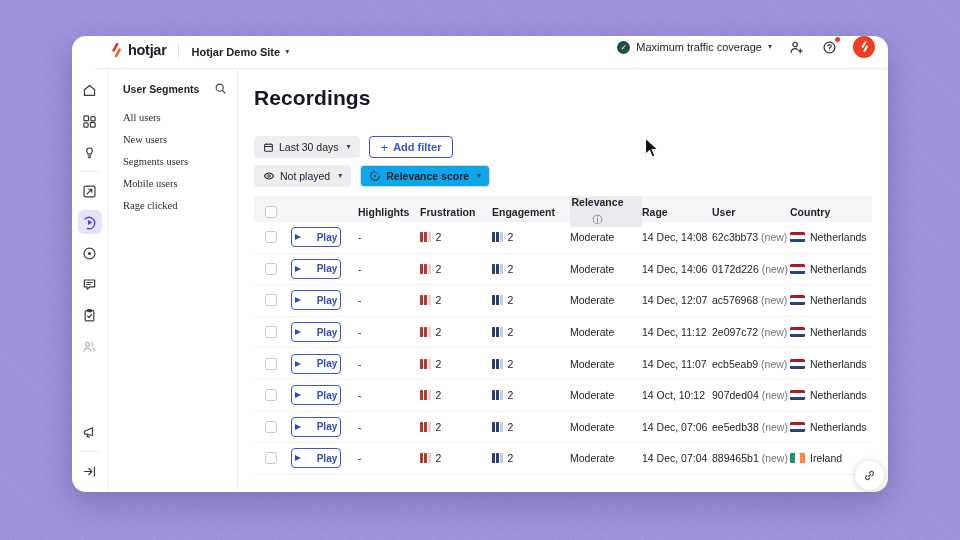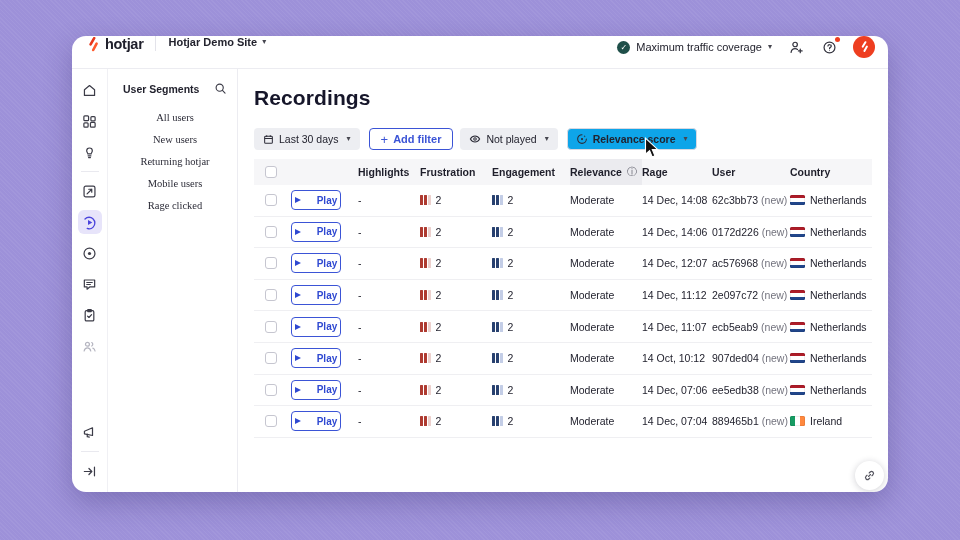--- a/index.html
+++ b/index.html
@@ -12,67 +12,67 @@
     font-family: "Liberation Sans", "DejaVu Sans", sans-serif;
     -webkit-font-smoothing: antialiased;
   }
   .card {
     position: absolute; left: 72px; top: 36px; width: 816px; height: 456px;
     background: #fff; border-radius: 14px; overflow: hidden;
     box-shadow: 0 10px 28px rgba(38,28,92,.28);
     display: flex; flex-direction: column;
   }
   
-  .topbar { flex: 0 0 32px; display:flex; align-items:flex-start; padding:0 13px 10px 14px; border-bottom:1px solid #ececf1; }
+  .topbar { flex: 0 0 32px; display:flex; align-items:flex-end; padding:0 13px 10px 14px; border-bottom:1px solid #ececf1;margin-left:23px; }
   .brand { display:flex; align-items:center; gap:5px; }
   .brand-name { font-size:14.5px; font-weight:700; color:#20202c; letter-spacing:-.3px; }
   .tb-divider { width:1px; height:15px; background:#e3e3ea; margin:0 12px; }
   .site { display:flex; align-items:center; gap:5px; font-size:11px; font-weight:700; color:#23232e; cursor:pointer; }
   .caret { font-size:8px; color:#46464f; line-height:1; }
   .tb-right { margin-left:auto; display:flex; align-items:center; gap:15px; }
   .traffic { display:flex; align-items:center; gap:6px; font-size:11px; color:#23232e; cursor:pointer; }
   .check-badge { width:13px; height:13px; border-radius:50%; background:#1f4f49; color:#fff; font-size:8px; display:flex; align-items:center; justify-content:center; }
   .tb-icon { position:relative; display:flex; align-items:center; justify-content:center; width:18px; height:18px; color:#33333e; cursor:pointer; }
   .tb-icon .dot { position:absolute; top:-1px; right:-2px; width:5px; height:5px; border-radius:50%; background:#f03e1e; }
   .avatar { width:22px; height:22px; border-radius:50%; background:#ee3e20; display:flex; align-items:center; justify-content:center; cursor:pointer; }
   
   .cbody { flex:1; display:flex; min-height:0; }
   .rail { flex:0 0 36px; border-right:1px solid #f0f0f4; display:flex; flex-direction:column; align-items:center; gap:7px; padding:9px 0 9px; }
   .rail-icon { width:24px; height:24px; border-radius:6px; display:flex; align-items:center; justify-content:center; color:#3c3c48; cursor:pointer; }
   .rail-icon.active { background:#e7e4fa; color:#4a43dc; }
   .rail-icon.dim { color:#b5b5c0; }
   .rail-divider { width:18px; height:1px; background:#e9e9ef; }
   .rail-spacer { flex:1; }
-  .segments { flex:0 0 130px; border-right:1px solid #ececf1; padding:13px 10px 0 15px;text-align:center; }
+  .segments { flex:0 0 130px; border-right:1px solid #ececf1; padding:13px 10px 0 15px; }
   .seg-header { display:flex; align-items:center; justify-content:space-between; }
   .seg-title { font-size:10.5px; font-weight:700; color:#1f1f2b; }
   .seg-search { color:#3c3c48; cursor:pointer; display:flex; }
   .seg-list { margin-top:11px;font-family:Liberation Serif, serif; }
   .seg-item { font-size:10.5px; color:#2b2b37; padding:4.5px 0; line-height:13px; cursor:pointer; }
   .main { flex:1; min-width:0; padding:0 16px; position:relative; }
   
   .page-title { margin-top:17px; font-size:21px; font-weight:700; color:#16162a; letter-spacing:.1px; }
-  .filters { margin-top:18px; display:flex; gap:7px; }
+  .filters { margin-top:26px; display:flex; flex-direction:column; gap:7px; }
   .filter-row { display:flex; gap:9px; }
   .pill { height:22px; display:inline-flex; align-items:center; gap:5px; padding:0 8px; border-radius:4px; background:#edeef2; border:1px solid transparent; font-size:10.5px; color:#22222e; cursor:pointer; }
   .pill.outline { background:#0ea5e9; border-color:#d9d9e2;font-weight:bold; }
   .pill .caret { margin-left:3px; }
   .pill-icon { display:flex; color:#2c2c38; }
   .btn-addfilter { height:22px; display:inline-flex; align-items:center; gap:5px; padding:0 11px; border-radius:4px; border:1px solid #3b54d6; background:#fff; color:#3b54d6; font-size:11px; font-weight:700; cursor:pointer; }
   .plus { font-size:13px; font-weight:400; line-height:1; }
   .count-row { margin-top:15px; display:flex; align-items:center; justify-content:space-between; }
   .count { font-size:11px; font-weight:700; color:#1b1b27; }
   .table-actions { display:flex; gap:14px; align-items:center; color:#4a4a55; }
   .table-actions > span { cursor:pointer; display:flex; }
   
   .table { margin-top:9px; }
   .thead, .tr { display:grid; grid-template-columns:34px 70px 62px 72px 78px 72px 70px 78px 1fr; align-items:center; }
   .thead { height:26px; background:#f6f6f8; font-size:10.5px; font-weight:700; color:#1f1f2b; }
   .th { padding-right:17px; }
-  .th.rel-col { background:#ebebef; height:100%; display:flex; align-items:center; gap:5px; }
+  .th.rel-col { background:#ebebef; height:100%; display:flex; align-items:center; gap:5px;flex-direction:column; }
   .info-glyph { font-size:10px; color:#5a5a66; font-weight:400; }
   .tr { height:31.6px; border-bottom:1px solid #efeff2; font-size:10.5px; color:#23232f; }
   .c-center { display:flex; justify-content:center; }
   .checkbox { width:12px; height:12px; border:1px solid #c6c6d0; border-radius:3px; background:#fff; cursor:pointer; }
   .play-btn { width:50px; height:20px; border:1px solid #3b54d6; border-radius:4px; background:#fff; color:#2f49d1; display:inline-flex; align-items:center; justify-content:center; gap:16px; font-size:10px; font-weight:700; cursor:pointer; margin-left:3px; }
   .play-tri { width:0; height:0; border-left:6px solid #2f49d1; border-top:3.5px solid transparent; border-bottom:3.5px solid transparent; }
   .cell-flex { display:flex; align-items:center; }
   .bars { display:inline-flex; align-items:center; gap:1.5px; margin-right:5px; }
   .bar { width:2.5px; height:10px; border-radius:.5px; }
   .bar.red { background:#ecd0cd; } .bar.red.on { background:#ae3a30; }
@@ -214,21 +214,21 @@
         <span class="seg-search">
           <svg width="13" height="13" viewBox="0 0 16 16" fill="none" stroke="currentColor" stroke-width="1.4" stroke-linecap="round">
               <circle cx="7" cy="7" r="4.4"></circle>
               <path d="M10.4 10.4 13.6 13.6"></path>
             </svg>
         </span>
       </div>
       <div class="seg-list">
           <div class="seg-item">All users</div>
           <div class="seg-item">New users</div>
-          <div class="seg-item">Returning hotjar</div>
+          <div class="seg-item">Segments users</div>
           <div class="seg-item">Mobile users</div>
           <div class="seg-item">Rage clicked</div>
         </div>
     </div>
 
     <div class="main">
       <div class="page-title">Recordings</div>
 
       <div class="filters">
         <div class="filter-row">

